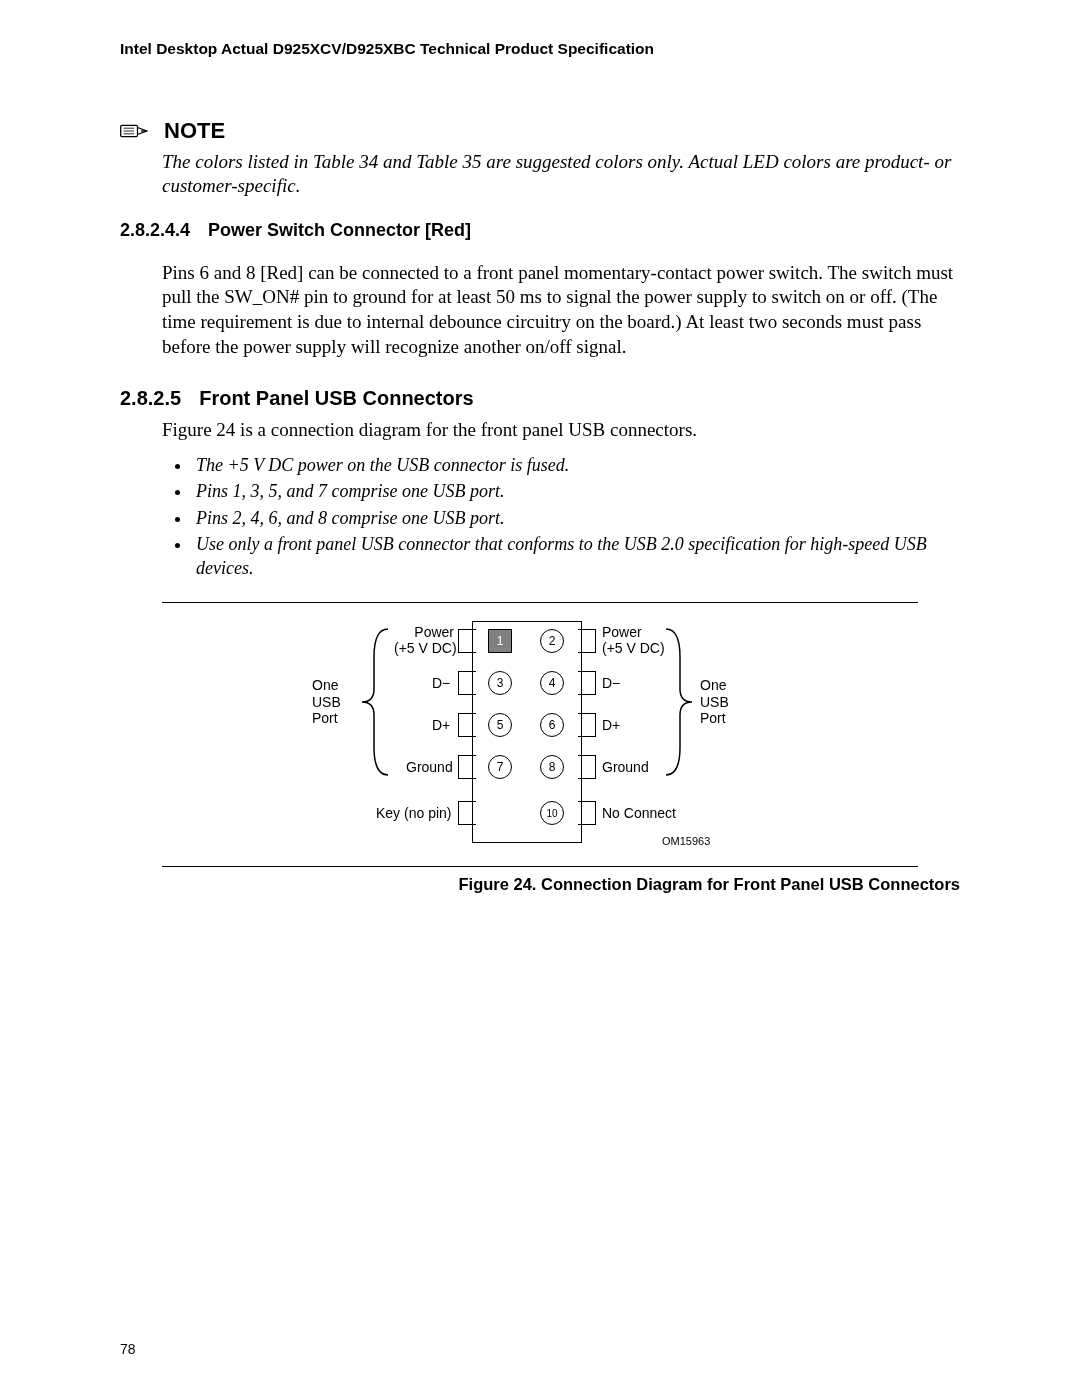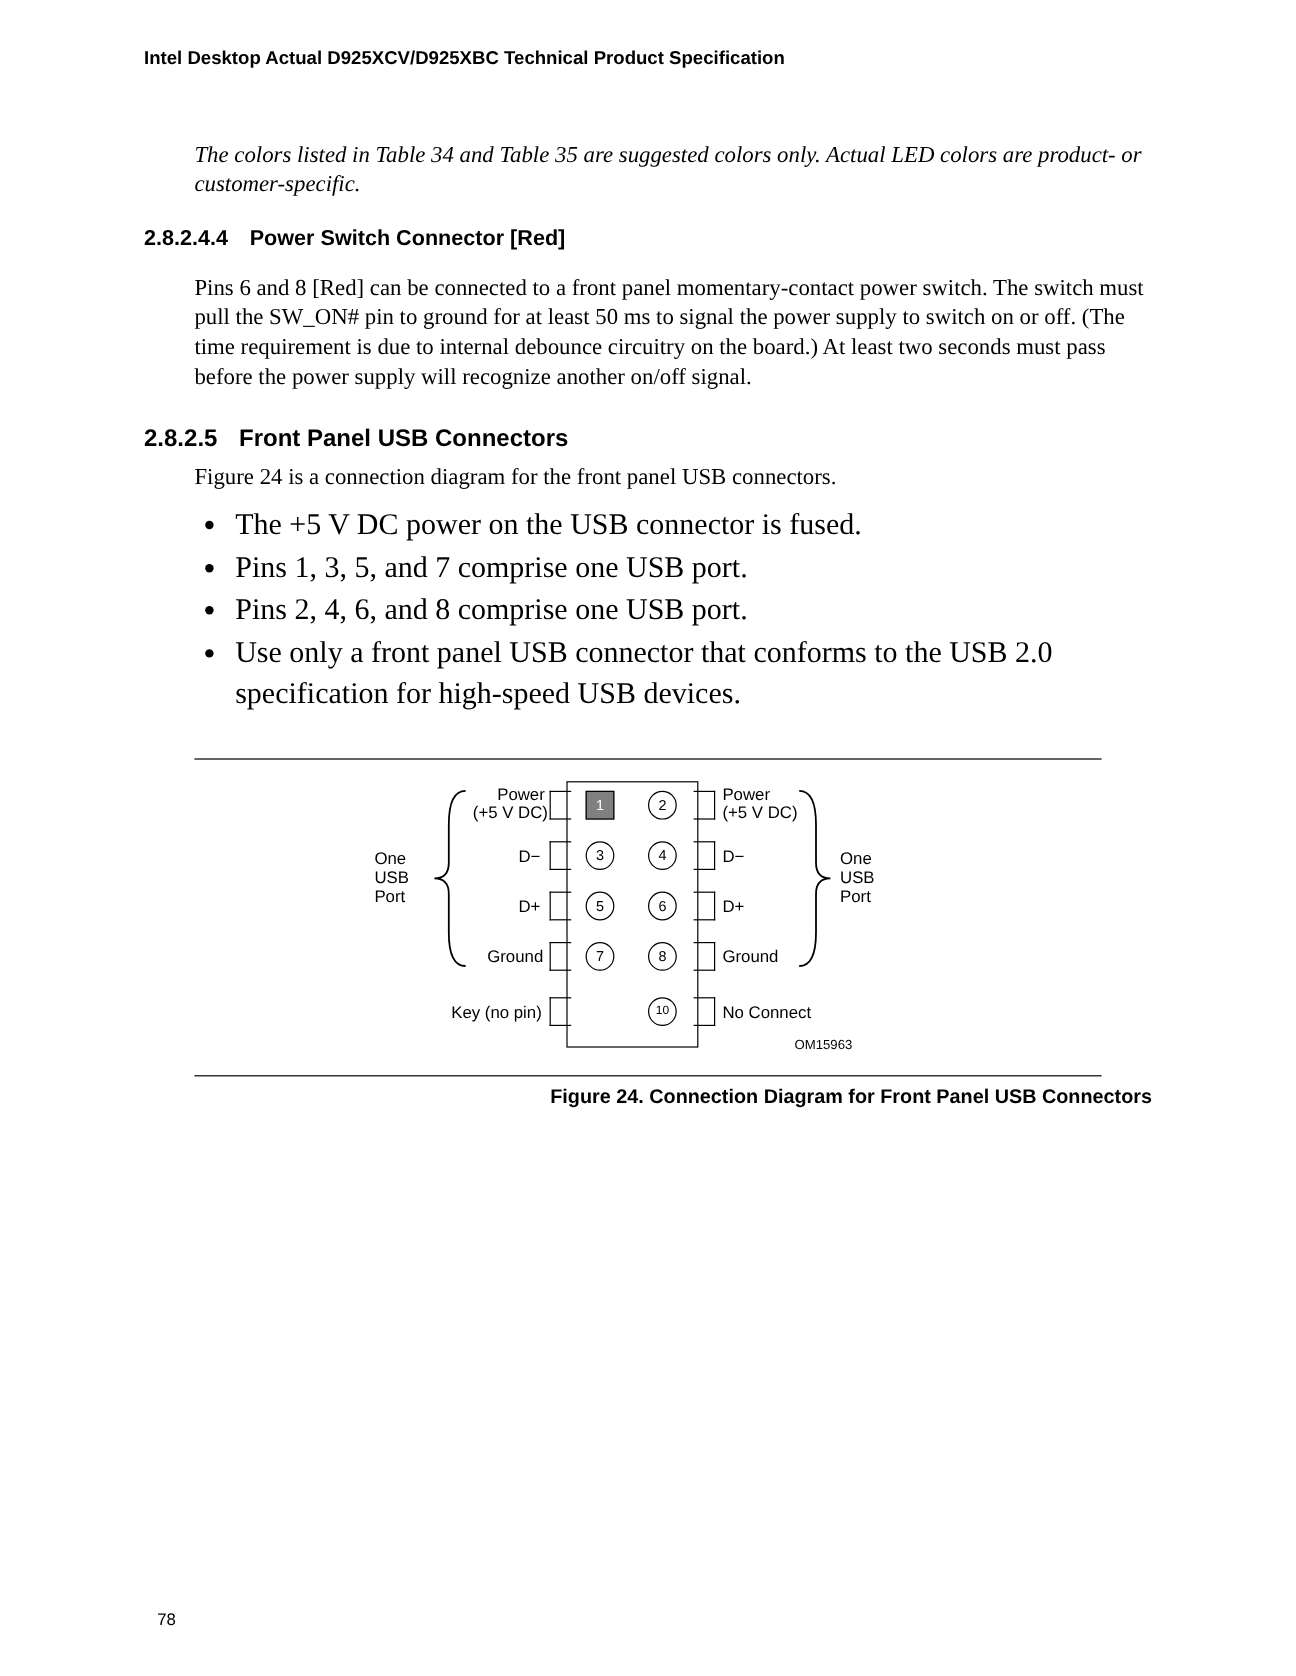--- a/index.html
+++ b/index.html
@@ -70,24 +70,25 @@
     margin-bottom: 6px;
   }
   .tools-icon { width: 26px; height: 26px; }
   .integ-heading {
     font-family: Arial, Helvetica, sans-serif;
     font-weight: bold;
     font-size: 20px;
   }
   .bullets {
     margin-left: 72px;
-    font-size: 25px;
+    font-style: italic;
+    font-size: 18px;
     line-height: 1.35;
     list-style: disc;
-    margin-bottom: 36px;
+    margin-bottom: 22px;
   }
   .bullets li { padding-left: 4px; margin-bottom: 2px; }
   .figure-wrap {
     border-top: 1.5px solid #000;
     border-bottom: 1.5px solid #000;
     margin: 0 42px;
     padding: 12px 0 6px 0;
   }
   .figure-caption {
     text-align: right;
@@ -131,30 +132,42 @@
   .lbl { position: absolute; white-space: nowrap; }
   .brace { position: absolute; }
   .brace-lbl { position: absolute; font-size: 14px; text-align: left; line-height: 1.15; }
   .om { position: absolute; font-size: 11px; }
   .page-num {
     position: absolute;
     left: 120px;
     bottom: 40px;
     font-family: Arial, Helvetica, sans-serif;
     font-size: 14px;
-    margin-left: 11px;
   }
 </style>
 </head>
 <body>
 
 <div class="page">
   <div class="header">Intel Desktop Actual D925XCV/D925XBC Technical Product Specification</div>
 
   <div class="note-block">
+    <div class="note-row">
+      <span class="note-icon">
+        <svg viewBox="0 0 40 26" width="28" height="20">
+          <rect x="1" y="5" width="24" height="16" rx="2" fill="none" stroke="#000" stroke-width="1.8"></rect>
+          <line x1="5" y1="9" x2="20" y2="9" stroke="#000" stroke-width="1.2"></line>
+          <line x1="5" y1="13" x2="20" y2="13" stroke="#000" stroke-width="1.2"></line>
+          <line x1="5" y1="17" x2="20" y2="17" stroke="#000" stroke-width="1.2"></line>
+          <path d="M25 8 L38 13 L25 18" fill="none" stroke="#000" stroke-width="1.8"></path>
+          <line x1="30" y1="13" x2="38" y2="13" stroke="#000" stroke-width="1.8"></line>
+        </svg>
+      </span>
+      <span class="note-heading">NOTE</span>
+    </div>
     <div class="note-body">The colors listed in Table 34 and Table 35 are suggested colors only.  Actual LED colors are product- or customer-specific.</div>
   </div>
 
   <div class="sub-heading-4">
     <span class="sub-num">2.8.2.4.4</span><span>Power Switch Connector [Red]</span>
   </div>
   <div class="body-text">Pins 6 and 8 [Red] can be connected to a front panel momentary-contact power switch.  The switch must pull the SW_ON# pin to ground for at least 50 ms to signal the power supply to switch on or off.  (The time requirement is due to internal debounce circuitry on the board.)  At least two seconds must pass before the power supply will recognize another on/off signal.</div>
 
   <div class="sub-heading-3">
     <span class="sub-num">2.8.2.5</span><span>Front Panel USB Connectors</span>

